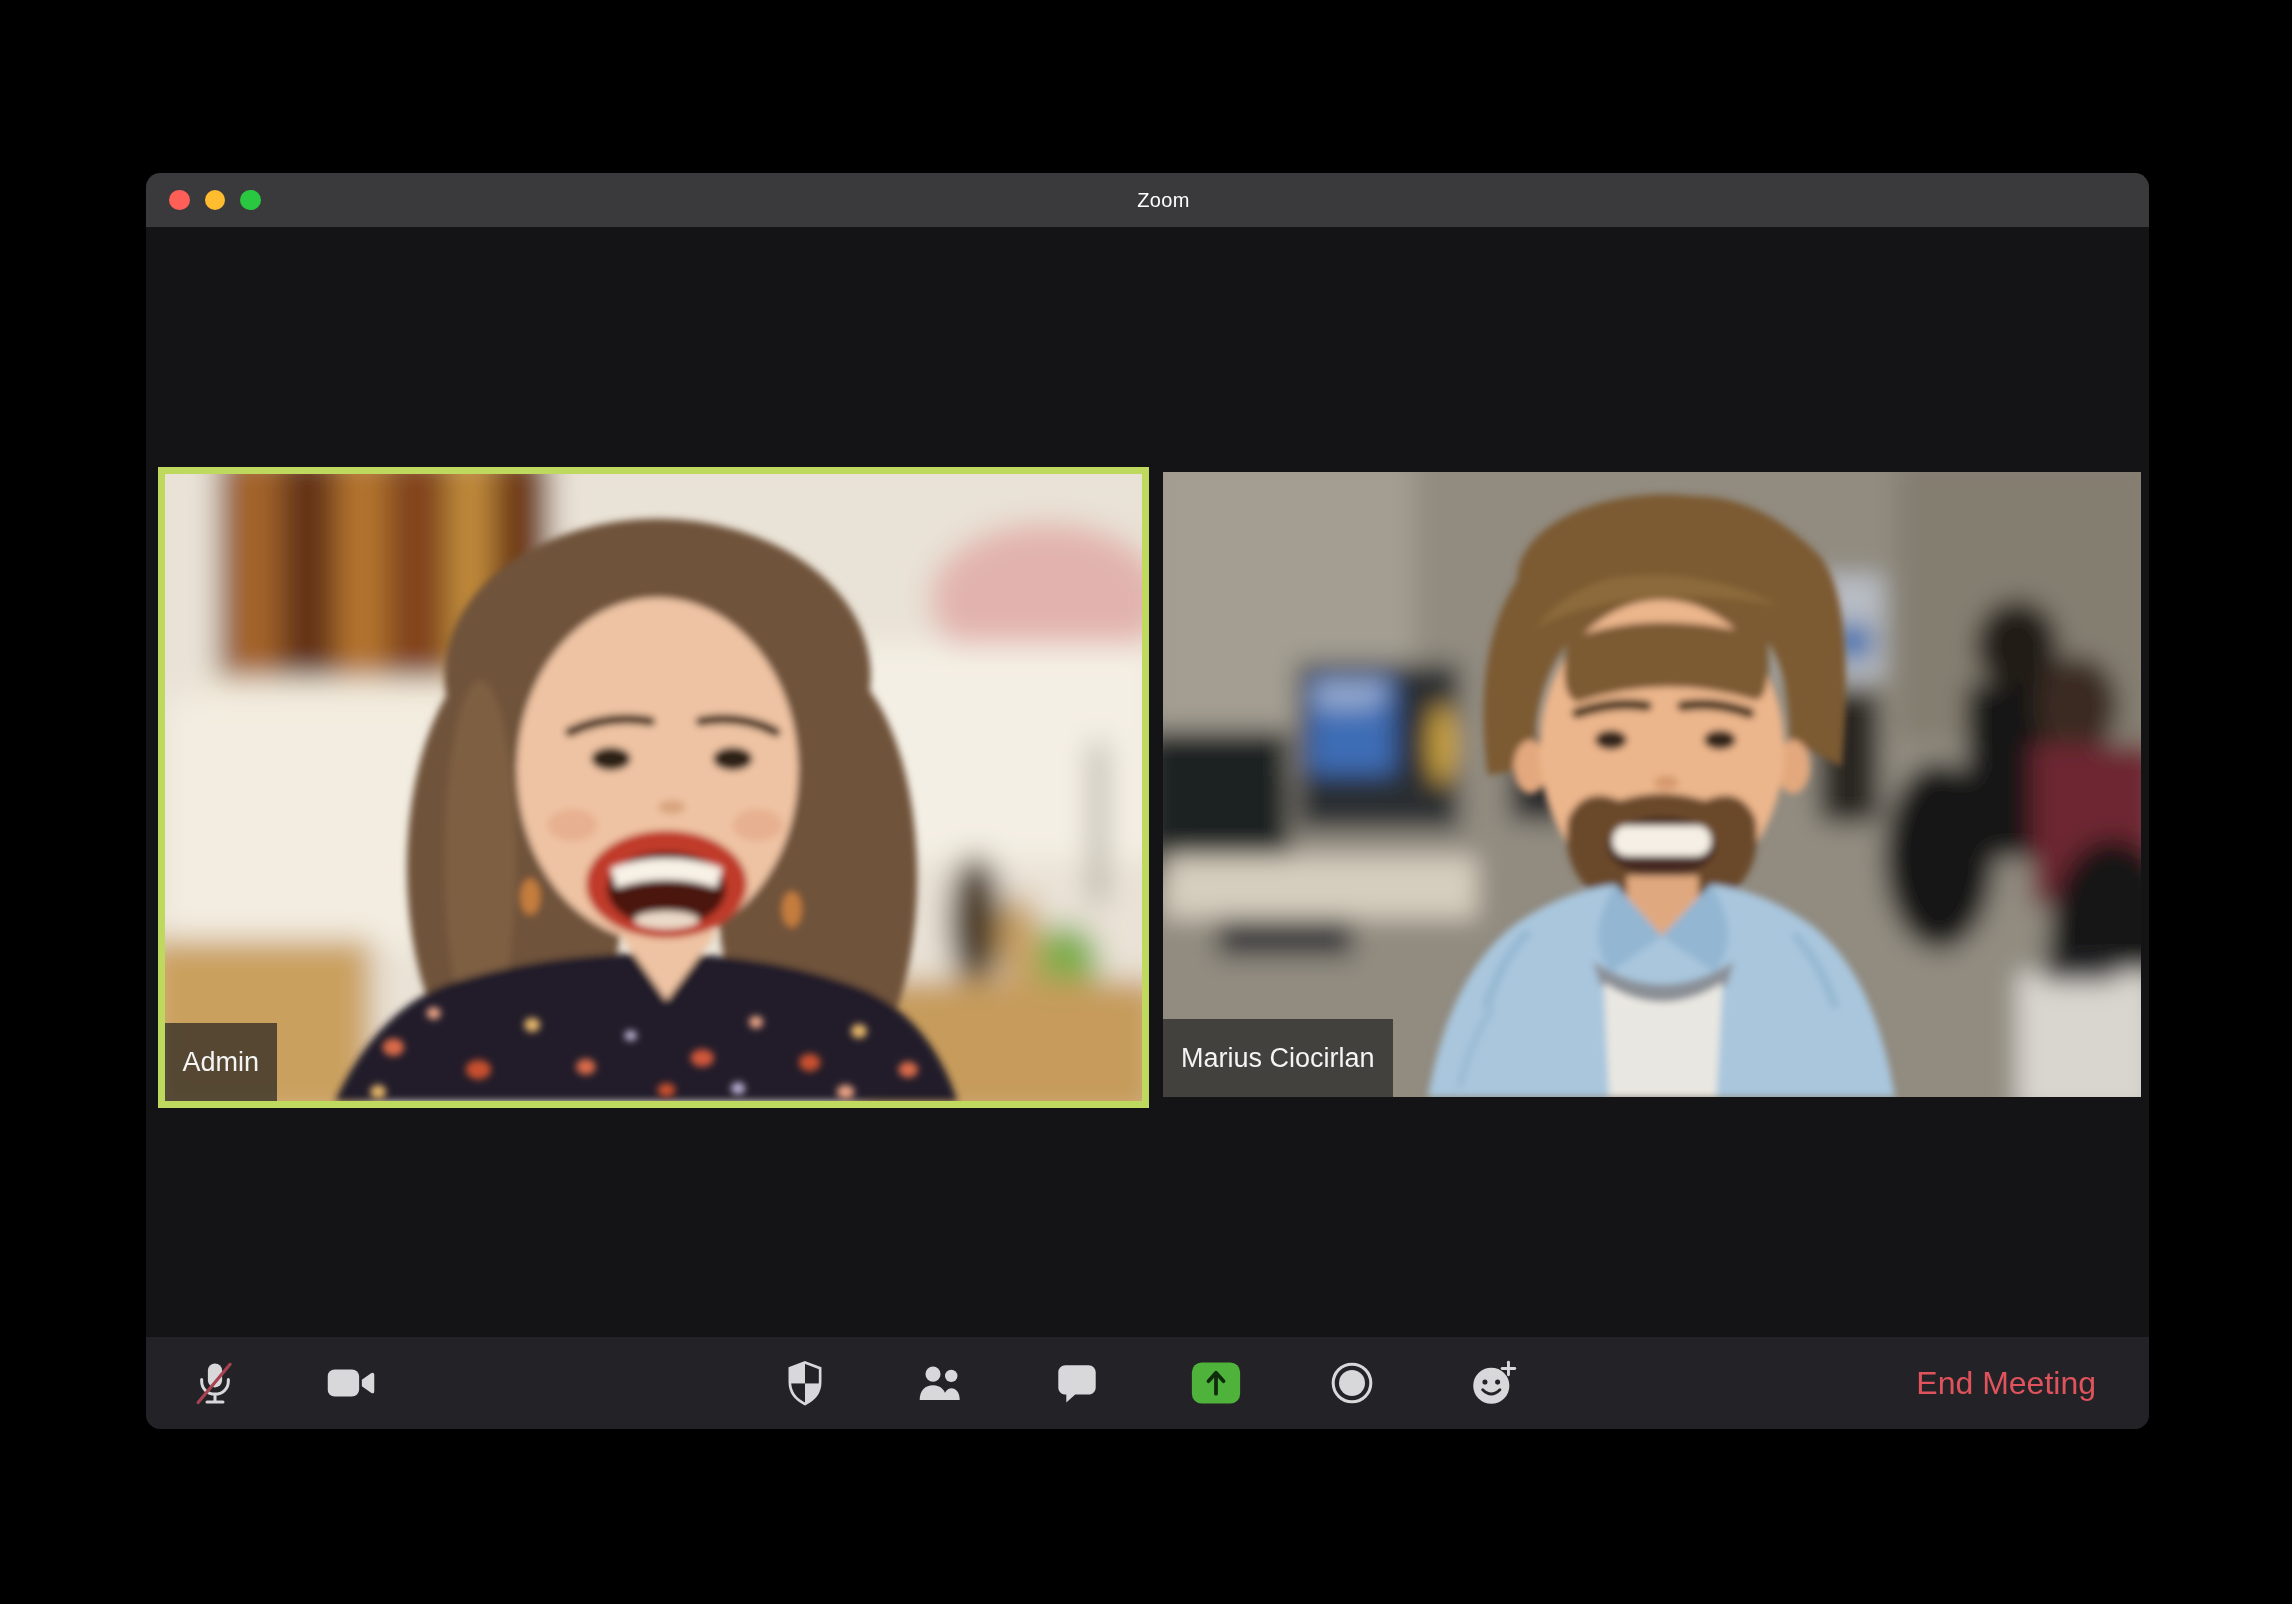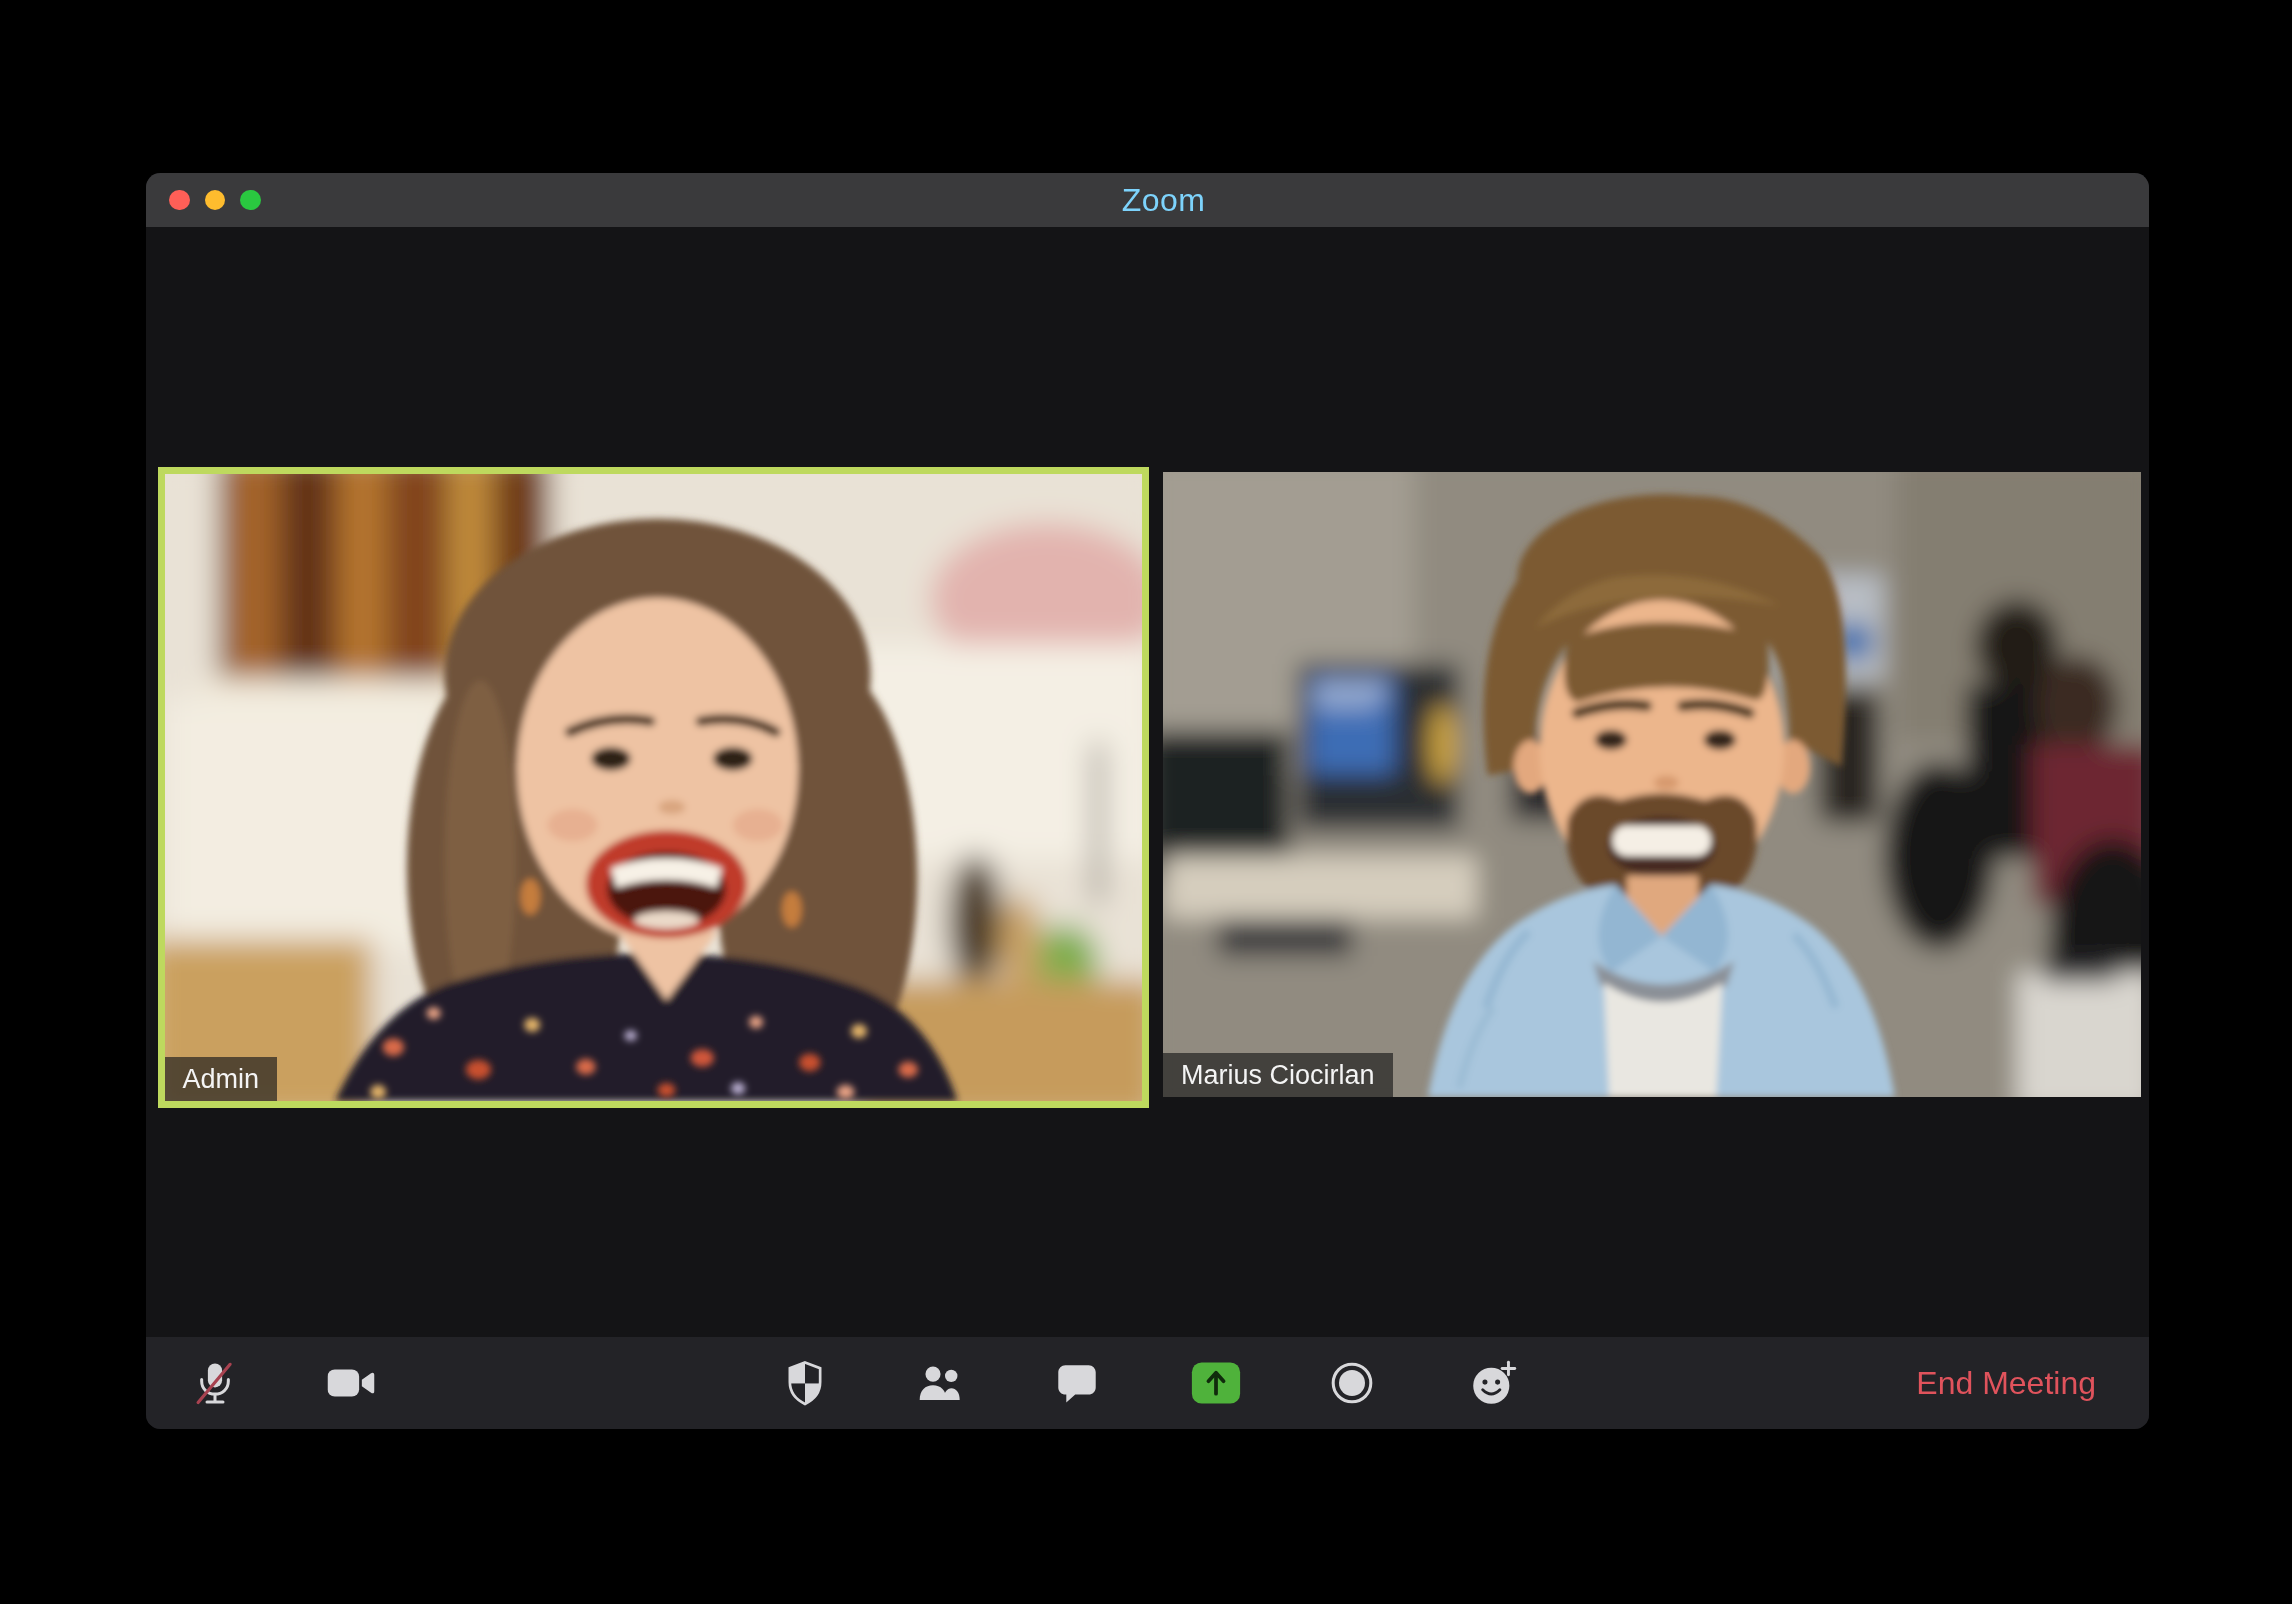--- a/index.html
+++ b/index.html
@@ -8,29 +8,29 @@
   .window{position:absolute;left:146px;top:173px;width:2003px;height:1256px;
           background:#141416;border-radius:14.3px;overflow:hidden;}
   
   .titlebar{position:absolute;left:0;top:0;right:0;height:54px;background:#3a3a3c;
             display:flex;align-items:center;justify-content:center;}
   .traffic{position:absolute;left:23px;top:0;height:100%;display:flex;align-items:center;gap:15px;}
   .dot{width:20.6px;height:20.6px;border-radius:50%;border:none;padding:0;cursor:default;}
   .dot.red{background:#ff5f57;}
   .dot.yellow{background:#febc2e;}
   .dot.green{background:#2ac840;}
-  .win-title{color:#7dd3fc;font-size:32px;letter-spacing:0.4px;margin-left:32px;}
+  .win-title{color:#ffffff;font-size:20px;letter-spacing:0.4px;margin-left:32px;}
   
   .tile{position:absolute;overflow:hidden;}
   .tile-admin{left:11.6px;top:294px;width:991px;height:641px;
               border:7.2px solid #bed95e;box-sizing:border-box;background:#e9e2d6;}
   .tile-marius{left:1011px;top:299px;width:978px;height:625px;background:#918b80;margin-left:6px;}
   .tile svg.photo{display:block;width:100%;height:100%;}
   .name-tag{position:absolute;left:0;bottom:0;background:rgba(30,30,30,.68);
-            color:#f4f4f4;font-size:27px;line-height:32px;padding:6px 18px;white-space:nowrap;}
+            color:#f4f4f4;font-size:27px;line-height:32px;padding:23px 18px;white-space:nowrap;}
   
   .toolbar{position:absolute;left:0;right:0;bottom:0;height:92px;background:#232327;}
   .tool-btn{position:absolute;top:50%;transform:translate(-50%,-50%);
             background:none;border:none;padding:0;margin:0;cursor:pointer;line-height:0;}
   .tool-btn svg{display:block;}
   .ico{fill:#d8d8db;}
   .ico-stroke{stroke:#d8d8db;fill:none;}
   .end-btn{position:absolute;right:47px;top:50%;transform:translateY(-50%);
            background:none;border:none;color:#e0535c;font-size:32px;
            font-family:"Liberation Sans", sans-serif;cursor:pointer;}

